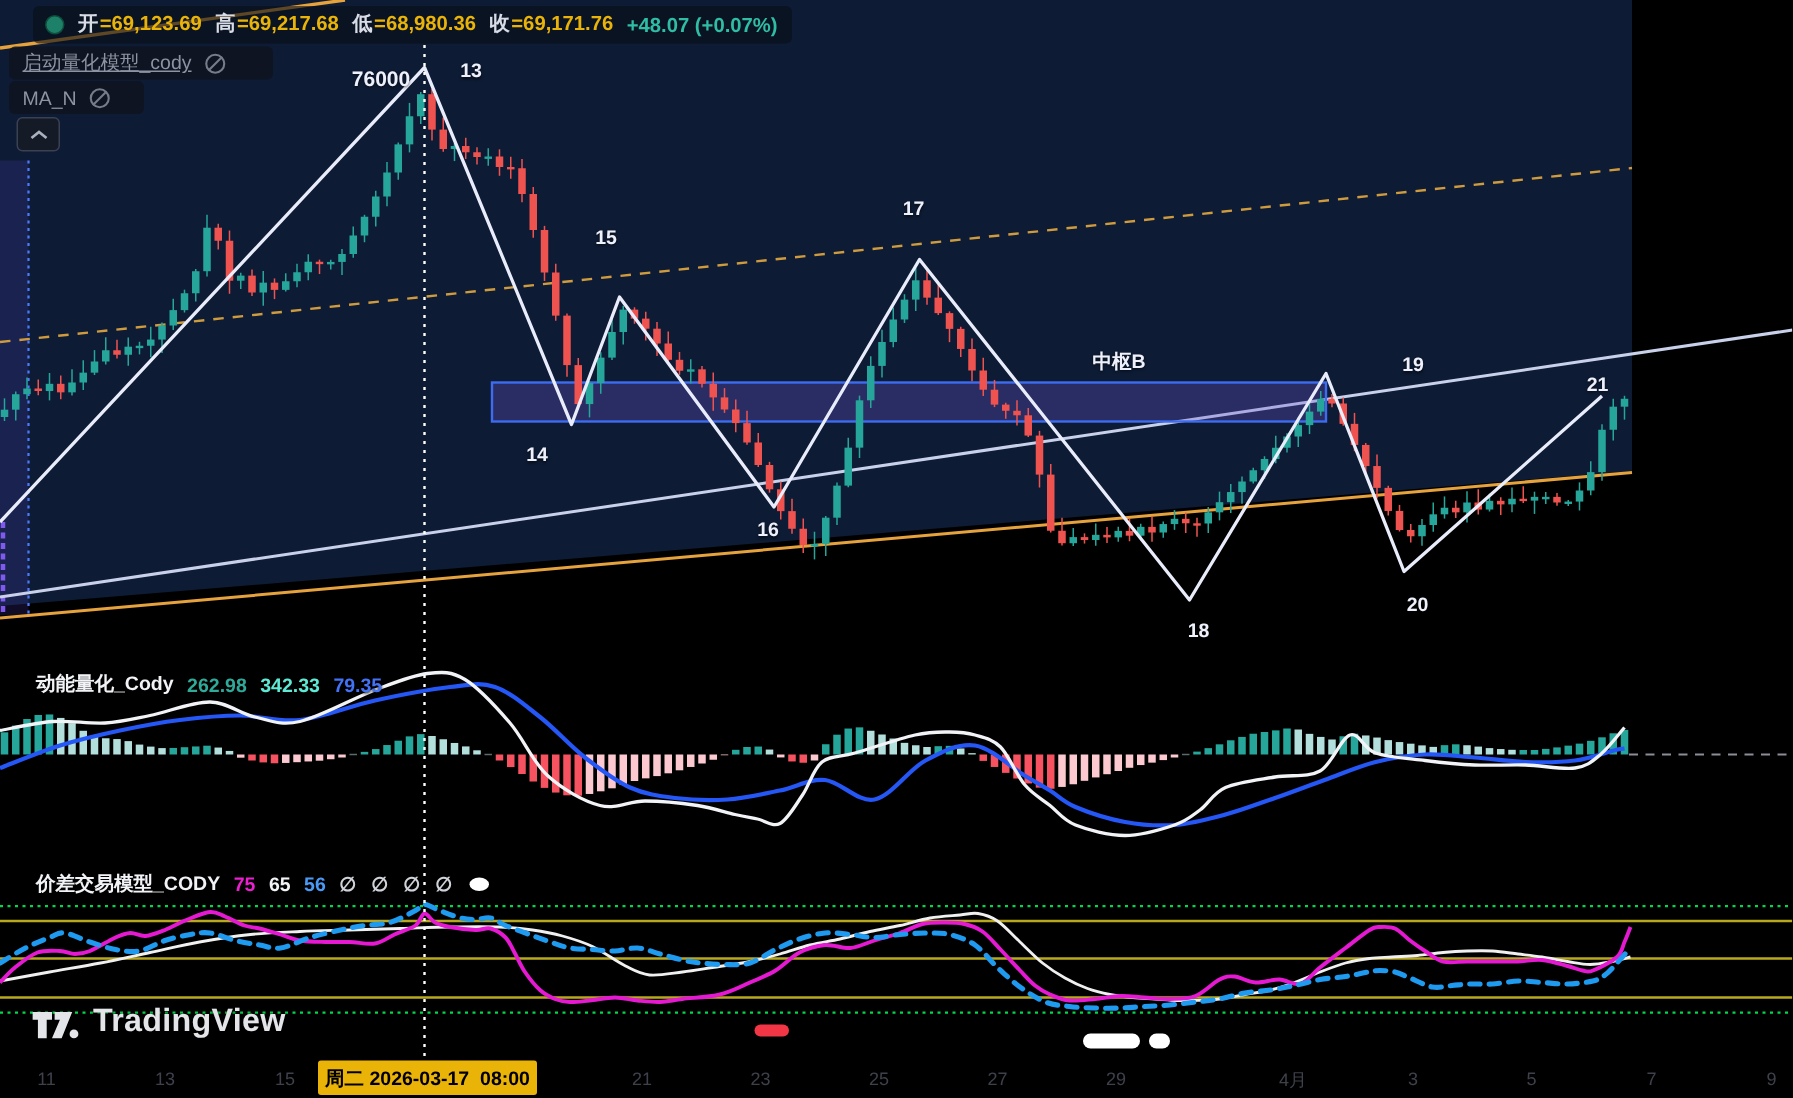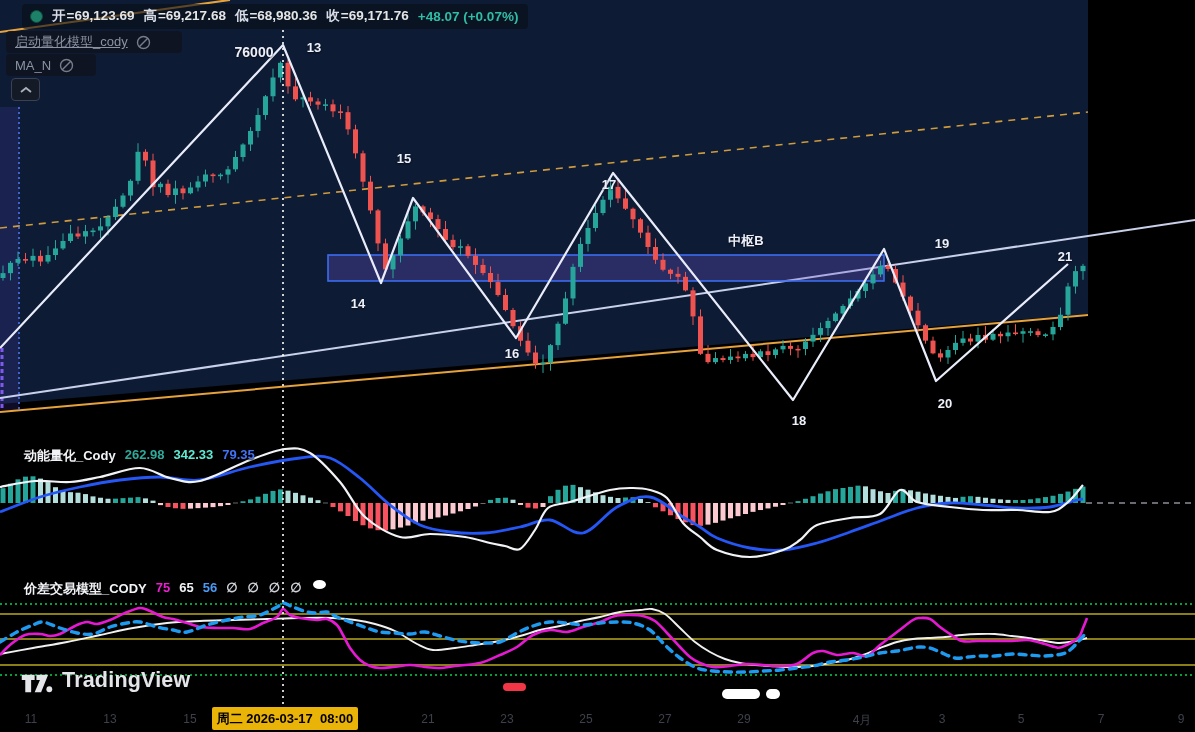--- a/index.html
+++ b/index.html
@@ -7,32 +7,32 @@
          font-family:"Liberation Sans",sans-serif;}
   #gfx{position:absolute;left:0;top:0;}
   .layer{position:absolute;left:0;top:0;width:1195px;height:732px;pointer-events:none;}
   .ann{position:absolute;transform:translate(-50%,-50%);color:#eef1fb;font-weight:bold;
        font-size:13px;white-space:nowrap;text-shadow:0 1px 2px rgba(0,0,0,.6);}
   .ann.price{font-size:14px;}
   .legend-row{position:absolute;display:flex;align-items:center;gap:9px;
       background:rgba(9,14,25,.62);border-radius:4px;padding:2px 10px 3px 8px;}
   #ohlc-row{left:22px;top:4px;height:20px;font-size:13.5px;font-weight:bold;}
   .ohlc-label{color:#d8dce6;}
-  .ohlc-value{color:#e5e5e5;margin-left:1px;}
+  .ohlc-value{color:#eab308;margin-left:1px;}
   .ohlc-change{color:#2fbda5;}
   .status-dot{width:13px;height:13px;border-radius:50%;background:#1d8068;
       border:1.5px solid #0e4c3c;box-sizing:border-box;}
   .ind-pill{position:absolute;display:flex;align-items:center;gap:8px;
       background:rgba(15,19,30,.85);border-radius:4px;padding:2px 9px;height:18px;
       color:#8d93a3;font-size:13px;}
   .eye-icon{display:inline-flex;}
   #collapse-btn{position:absolute;left:11px;top:78px;width:27px;height:21px;
       background:#151a27;border:1px solid #3a4152;border-radius:4px;
       display:flex;align-items:center;justify-content:center;}
-  .panel-header{position:absolute;display:flex;gap:9px;
+  .panel-header{position:absolute;display:flex;align-items:center;gap:9px;
       font-size:13px;font-weight:bold;color:#f2f3f7;text-shadow:0 1px 2px #000;}
   .panel-header .vals{display:flex;gap:9px;}
   .empty-syms{display:flex;gap:10px;color:#cfd2d9;font-weight:bold;font-size:13px;}
   .oval-marker{width:13px;height:9px;border-radius:50%;background:#fff;margin-left:2px;}
   #watermark{position:absolute;left:20px;top:666px;display:flex;align-items:center;gap:8px;
       color:#e4e5e9;font-size:21.5px;font-weight:bold;letter-spacing:.2px;
       text-shadow:0 1px 3px rgba(0,0,0,.8);}
   .axis-label{position:absolute;transform:translateX(-50%);color:#3e414b;
       font-size:12px;top:712px;}
   #tooltip{position:absolute;left:212px;top:707px;width:146px;height:23px;background:#eab308;
@@ -510,21 +510,21 @@
       <rect x="766" y="689" width="14" height="10" rx="5" fill="#ffffff"></rect>
       <line x1="283" y1="30" x2="283" y2="706" stroke="#fff" stroke-width="1.6" stroke-dasharray="2 4"></line>
     </svg>
 
   <div class="layer" id="annotations">
       <div class="ann price" style="left: 254px; top: 52px;">76000</div>
       <div class="ann" style="left: 314px; top: 47px;">13</div>
       <div class="ann" style="left: 358px; top: 303px;">14</div>
       <div class="ann" style="left: 404px; top: 158px;">15</div>
       <div class="ann" style="left: 512px; top: 353px;">16</div>
-      <div class="ann" style="left: 609px; top: 139px; margin-top: 45px;">17</div>
+      <div class="ann" style="left: 609px; top: 139px;">17</div>
       <div class="ann" style="left: 799px; top: 420px;">18</div>
       <div class="ann" style="left: 942px; top: 243px;">19</div>
       <div class="ann" style="left: 945px; top: 403px;">20</div>
       <div class="ann" style="left: 1065px; top: 256px;">21</div>
       <div class="ann" style="left: 746px; top: 241px;">中枢B</div>
     </div>
 
   <div class="legend-row" id="ohlc-row">
     <span class="status-dot"></span>
     <span><span class="ohlc-label">开</span><span class="ohlc-value">=69,123.69</span></span>

